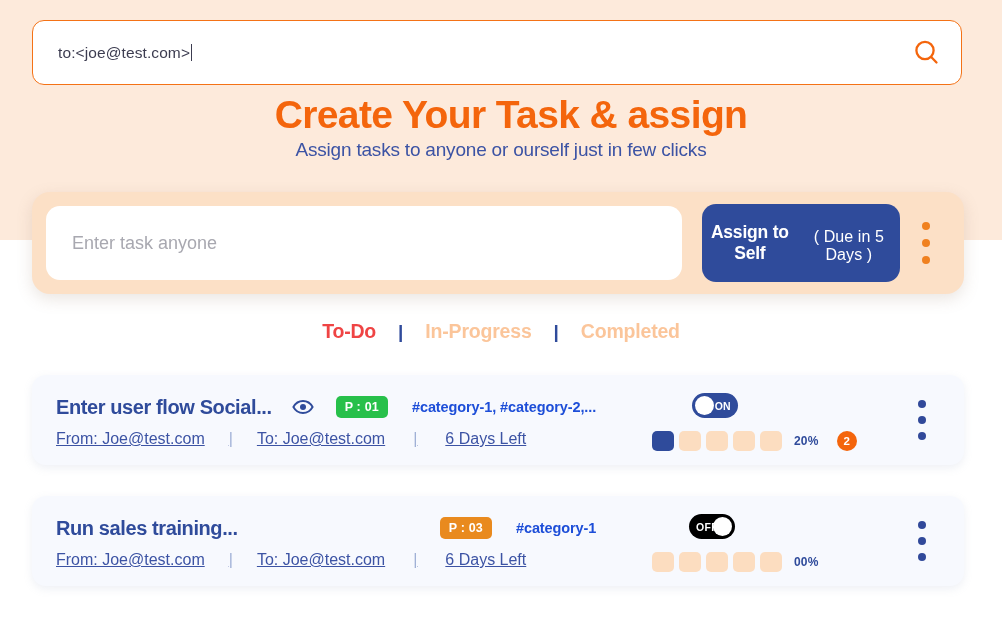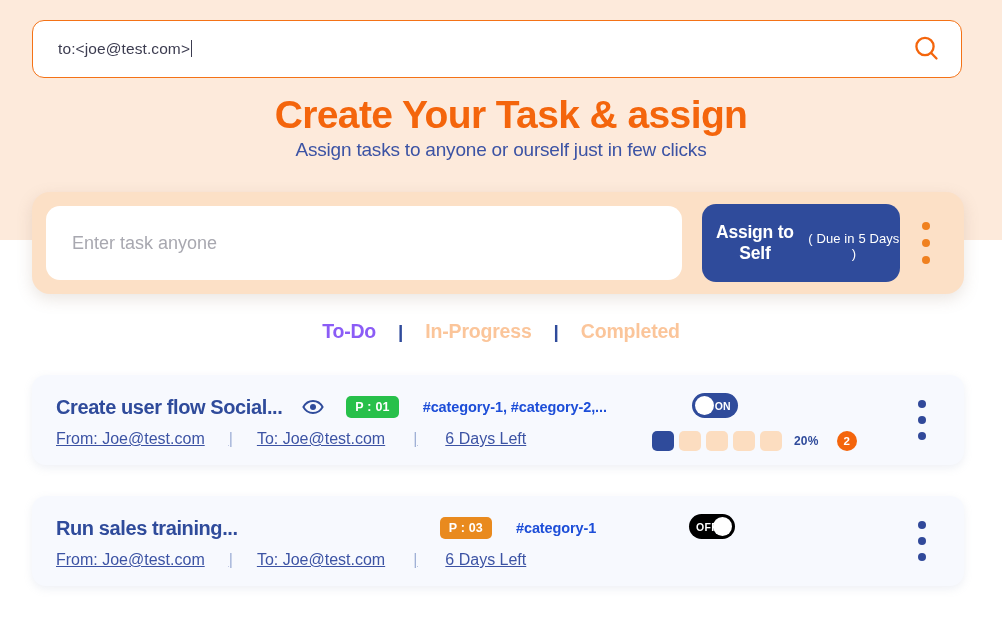--- a/index.html
+++ b/index.html
@@ -19,21 +19,21 @@
     left: 0; top: 0;
     width: 1002px;
     height: 240px;
     background: #fdeadb;
   }
 
   
   .search-wrap {
     position: absolute;
     left: 32px; top: 20px;
-    width: 930px; height: 58px;
+    width: 930px; height: 65px;
     background: #ffffff;
     border: 1.5px solid #f47216;
     border-radius: 12px;
     display: flex;
     align-items: center;
     padding: 0 14px 0 25px;
   }
   .search-value {
     flex: 1;
     font-size: 15.5px;
@@ -107,21 +107,21 @@
     color: #ffffff;
     display: flex;
     flex-direction: row;
     align-items: center;
     justify-content: center;
     cursor: pointer;
     border: none;
     font-family: "Liberation Sans", sans-serif;
   }
   .assign-btn .main { font-size: 17.5px; font-weight: bold; letter-spacing: -0.2px; }
-  .assign-btn .sub  { font-size: 13px; margin-top: 5px; letter-spacing: 0.1px; }
+  .assign-btn .sub  { font-size: 16px; margin-top: 5px; letter-spacing: 0.1px; }
 
   .dots-vert {
     margin-left: auto;
     margin-right: 22px;
     display: flex;
     flex-direction: column;
     gap: 9px;
     cursor: pointer;
   }
   .dots-vert .d { width: 8px; height: 8px; border-radius: 50%; background: #f0811f; }
@@ -132,21 +132,21 @@
     left: 0; top: 320px;
     width: 1002px;
     display: flex;
     align-items: center;
     justify-content: center;
     gap: 22px;
     font-size: 19.5px;
     font-weight: bold;
   }
   .tab { cursor: pointer; letter-spacing: -0.2px; }
-  .tab.active { color: #8b5cf6; }
+  .tab.active { color: #ef4444; }
   .tab.inactive { color: #fbc59a; }
   .tab-sep { color: #2f4b9b; font-weight: bold; font-size: 19px; }
 
   
   .task-card {
     position: absolute;
     left: 32px;
     width: 932px; height: 90px;
     background: #f7f9fe;
     border-radius: 14px;
@@ -304,21 +304,21 @@
 <div class="tabs">
   <span class="tab active">To-Do</span>
   <span class="tab-sep">|</span>
   <span class="tab inactive">In-Progress</span>
   <span class="tab-sep">|</span>
   <span class="tab inactive">Completed</span>
 </div>
 
 <div class="task-card" id="task-0">
   <div class="task-line1">
-    <span class="task-title">Create user flow Social...</span>
+    <span class="task-title">Enter user flow Social...</span>
     <span class="eye-icon">
       <svg width="22" height="16" viewBox="0 0 22 16" fill="none">
         <path d="M1.4 8C3.6 4 7 2 11 2s7.4 2 9.6 6c-2.2 4-5.6 6-9.6 6S3.6 12 1.4 8Z" stroke="#2f4b9b" stroke-width="1.9"></path>
         <circle cx="11" cy="8" r="3" fill="#2f4b9b"></circle>
       </svg>
     </span>
     <span class="prio-badge" id="p0" style="background: rgb(39, 192, 74);">P : 01</span>
     <span class="cat-tags">#category-1, #category-2,...</span>
   </div>
 
@@ -365,19 +365,27 @@
   </div>
 
   <div class="task-line2">
     <span>From: Joe@test.com</span>
     <span class="meta-sep">|</span>
     <span>To: Joe@test.com</span>
     <span class="meta-sep wide">|</span>
     <span>6 Days Left</span>
   </div>
 
+  <div class="progress-wrap">
+    <span class="seg"></span>
+    <span class="seg"></span>
+    <span class="seg"></span>
+    <span class="seg"></span>
+    <span class="seg"></span>
+    <span class="pct">00%</span>
+  </div>
 
   <div class="task-dots">
     <span class="d"></span>
     <span class="d"></span>
     <span class="d"></span>
   </div>
 </div>
 
 </body></html>

